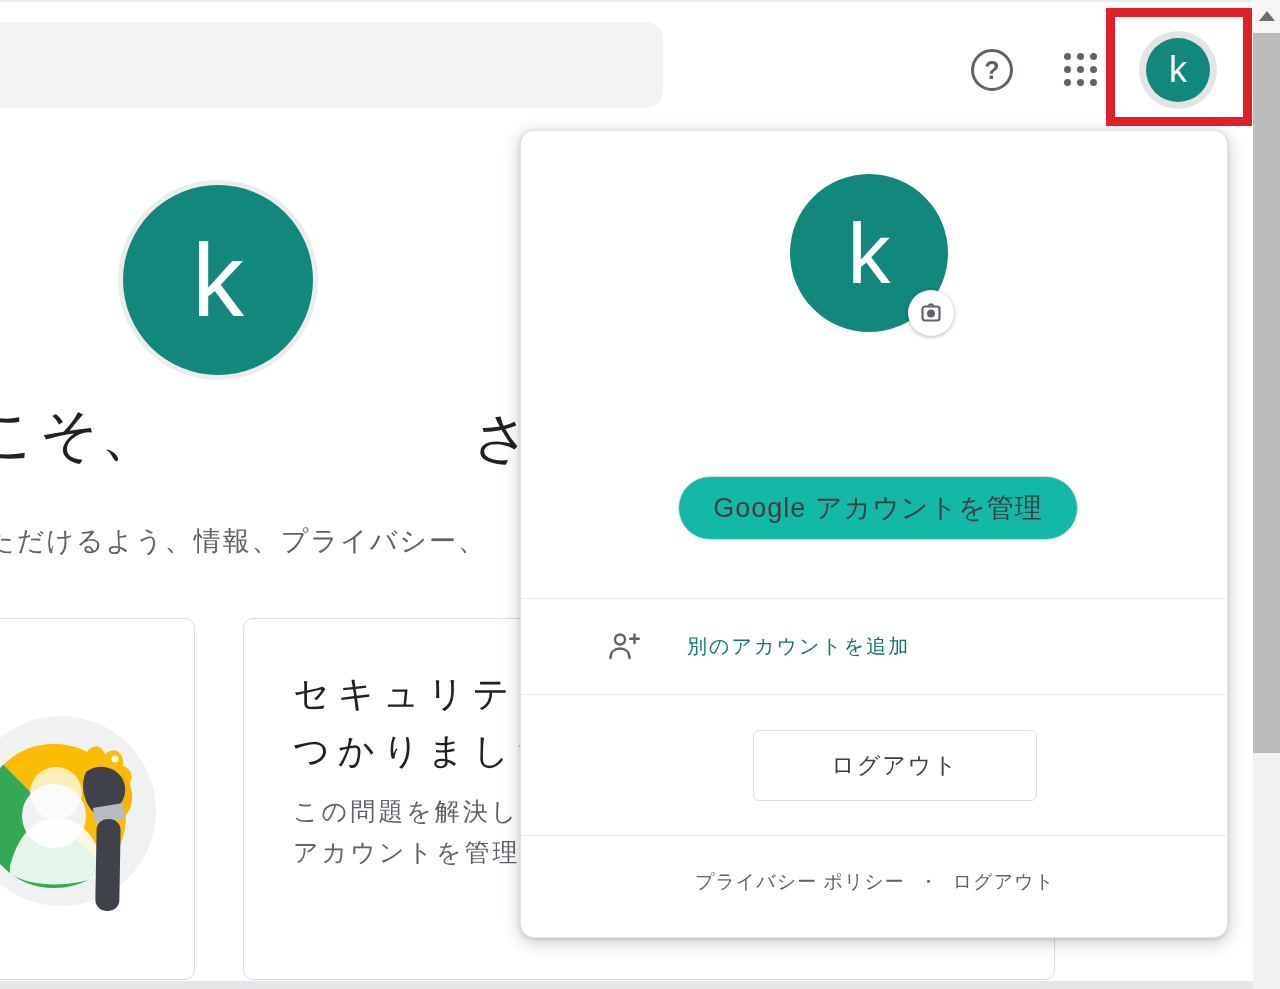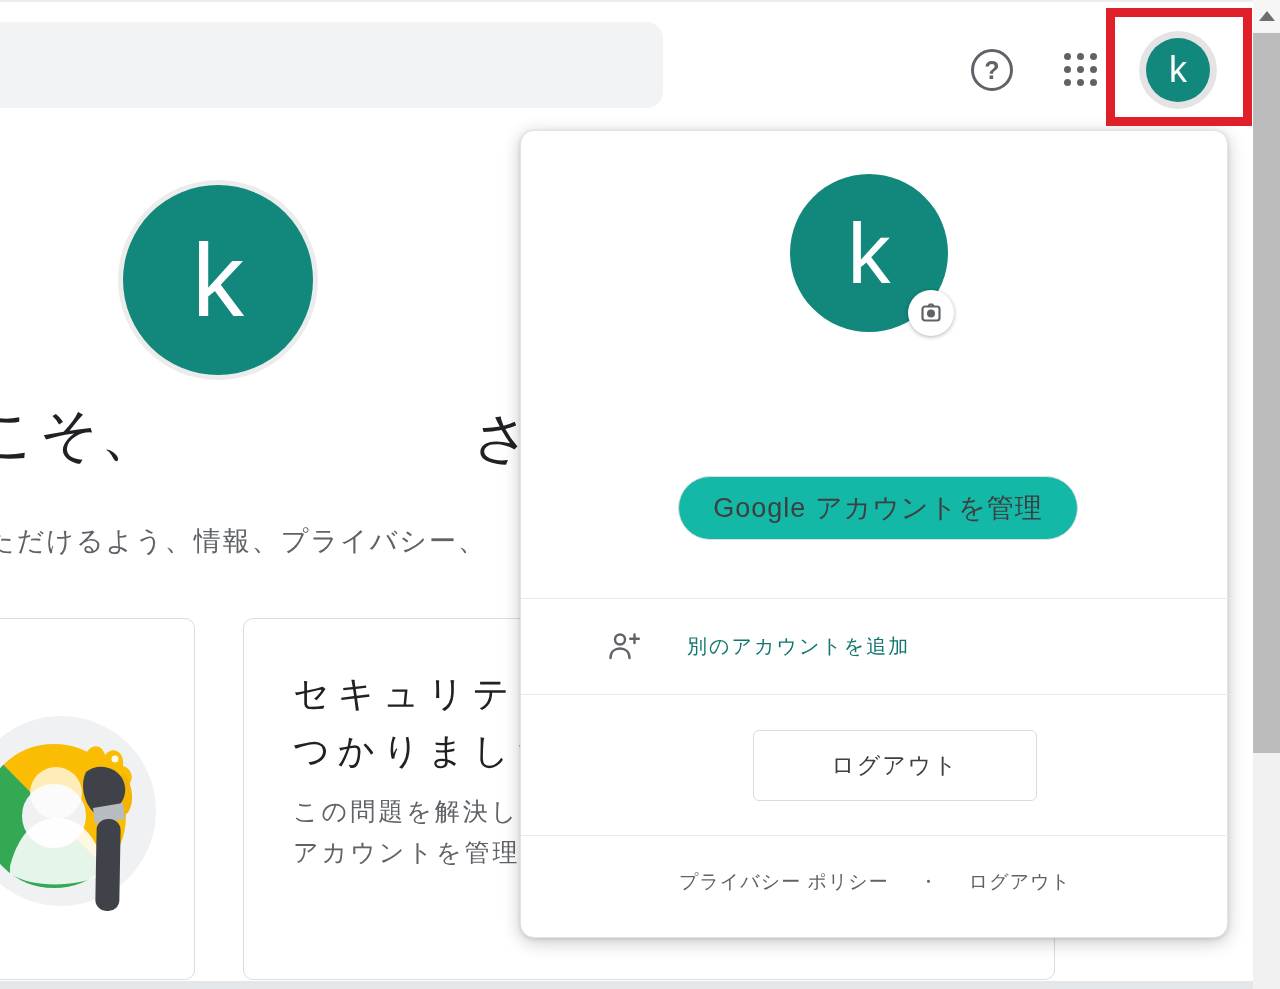--- a/index.html
+++ b/index.html
@@ -96,21 +96,21 @@
   .add-account-row .label { margin-left:45px; font-size:20px; color:#0f766e; letter-spacing:2px; }
   .logout-btn {
     position:absolute; left:232px; top:599px; width:284px; height:71px;
     border:1.5px solid #dadce0; border-radius:6px; background:#fff;
     font-size:23px; color:#3c4043; letter-spacing:2px; cursor:pointer;
     display:flex; align-items:center; justify-content:center;
     font-family:"Liberation Sans","DejaVu Sans",sans-serif;
   }
   .menu-footer {
     position:absolute; left:0; top:738px; width:708px;
-    display:flex; justify-content:center; align-items:center; gap:30px;
+    display:flex; justify-content:center; align-items:center; gap:14px;
     font-size:19px; color:#5f6368; letter-spacing:1px;
   }
   .menu-footer .link { cursor:pointer; }
 </style>
 </head>
 <body>
 
 <div class="abs top-hairline"></div>
 
 <div>

